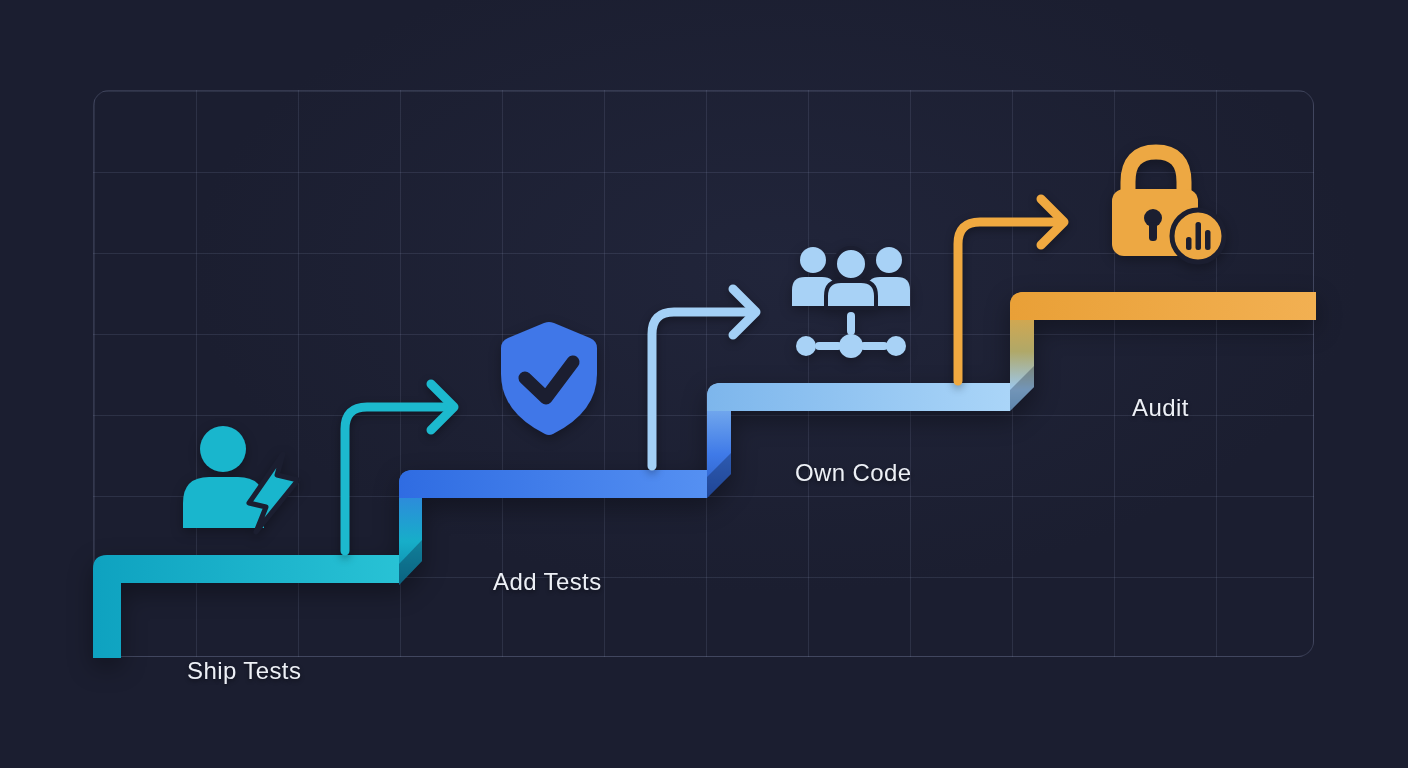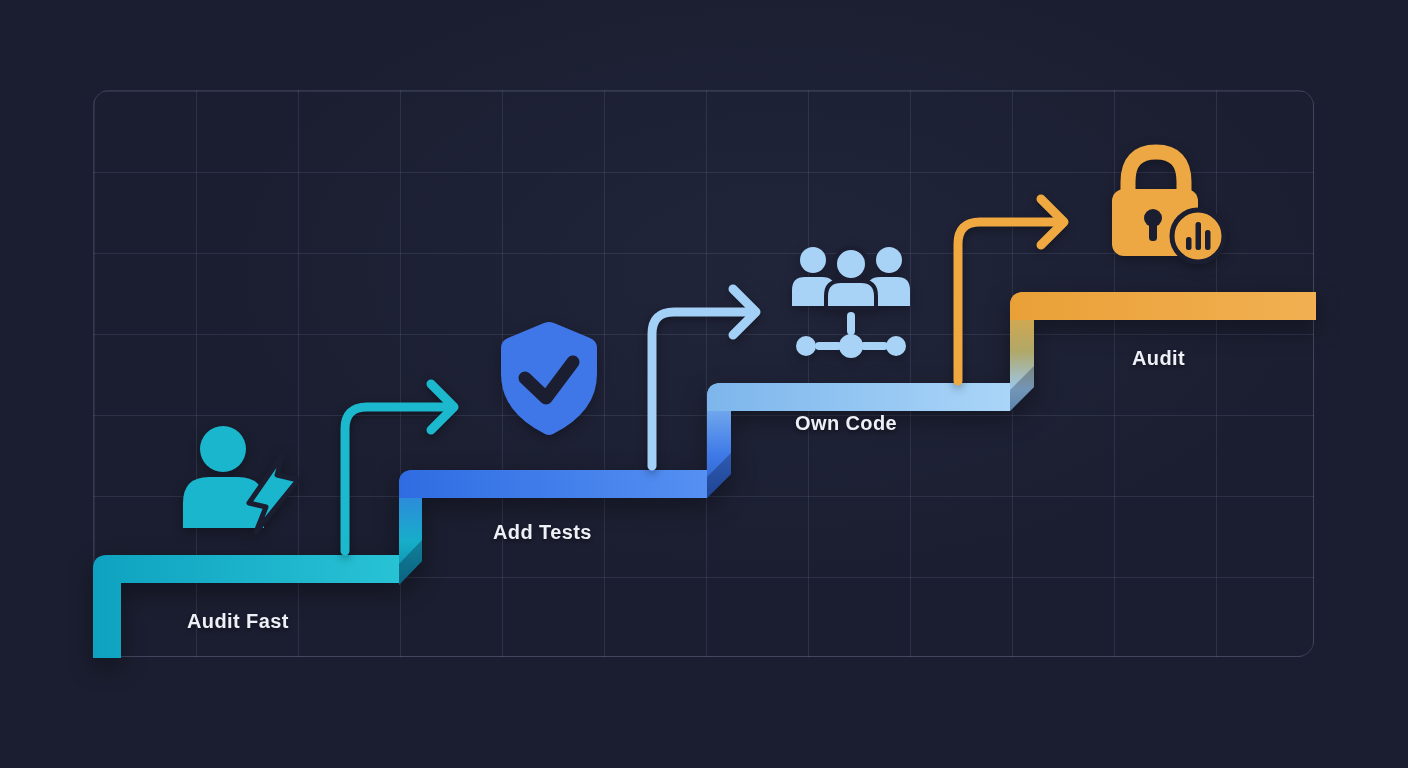--- a/index.html
+++ b/index.html
@@ -37,25 +37,26 @@
     top: 0;
     width: 1408px;
     height: 768px;
   }
   .ribbon { filter: drop-shadow(0 9px 12px rgba(0,0,0,0.35)); }
   .arrow  { filter: drop-shadow(0 3px 4px rgba(0,0,0,0.35)); }
   .icon   { filter: drop-shadow(0 4px 6px rgba(0,0,0,0.30)); }
   .step-label {
     position: absolute;
     color: #edf0f6;
-    font-size: 20px;
-    font-weight: 700;
+    font-size: 24px;
+    font-weight: 400;
     letter-spacing: 0.4px;
     white-space: nowrap;
     text-shadow: 0 2px 4px rgba(0,0,0,0.45);
+    margin-top: 47px;
   }
   .lbl-0 { left: 187px;  top: 610px; }
   .lbl-1 { left: 493px;  top: 521px; text-align: right; }
   .lbl-2 { left: 795px;  top: 412px; }
   .lbl-3 { left: 1132px; top: 347px; }
 </style>
 </head>
 <body>
 
 <div class="stage">
@@ -166,18 +167,18 @@
       <rect x="1149" y="222" width="8" height="19" rx="3.5" fill="#1b1e30"></rect>
       <circle cx="1198" cy="236" r="26" fill="#eda843" stroke="#1b1e30" stroke-width="5"></circle>
       <g fill="#1b1e30">
         <rect x="1186" y="237" width="5.5" height="13" rx="2.5"></rect>
         <rect x="1195.5" y="222" width="5.5" height="28" rx="2.5"></rect>
         <rect x="1205" y="230" width="5.5" height="20" rx="2.5"></rect>
       </g>
     </g>
   </svg>
 
-  <div class="step-label lbl-0">Audit Fast</div>
+  <div class="step-label lbl-0">Ship Tests</div>
   <div class="step-label lbl-1">Add Tests</div>
   <div class="step-label lbl-2">Own Code</div>
   <div class="step-label lbl-3">Audit</div>
 
 </div>
 
 </body></html>

